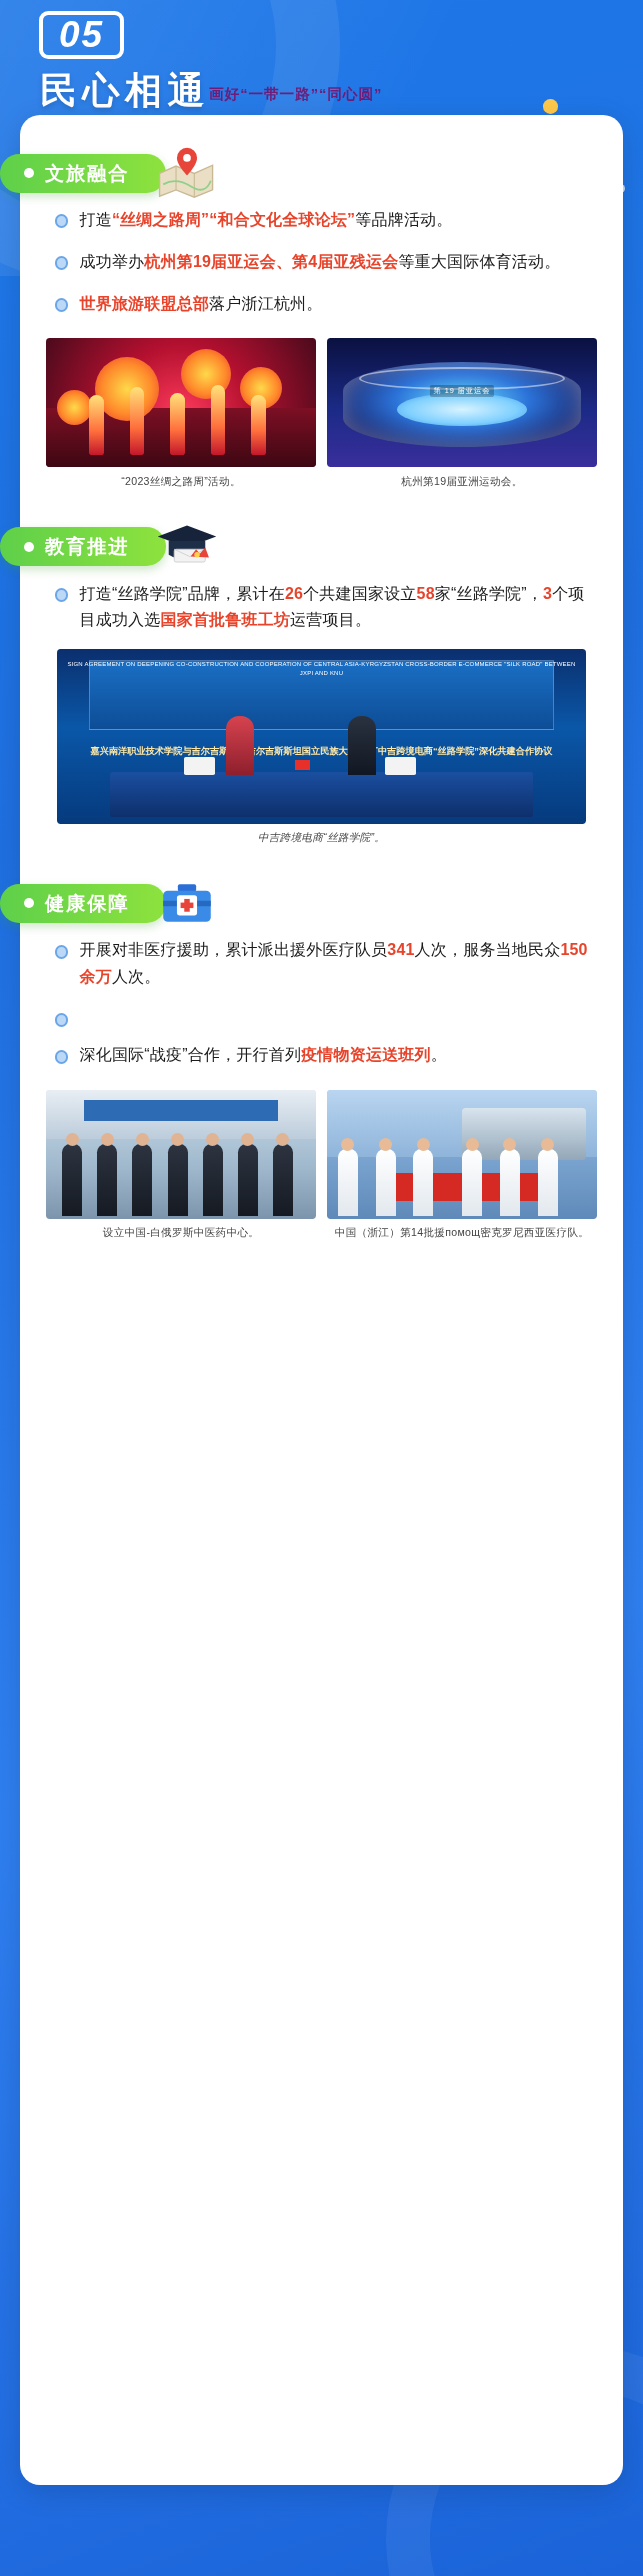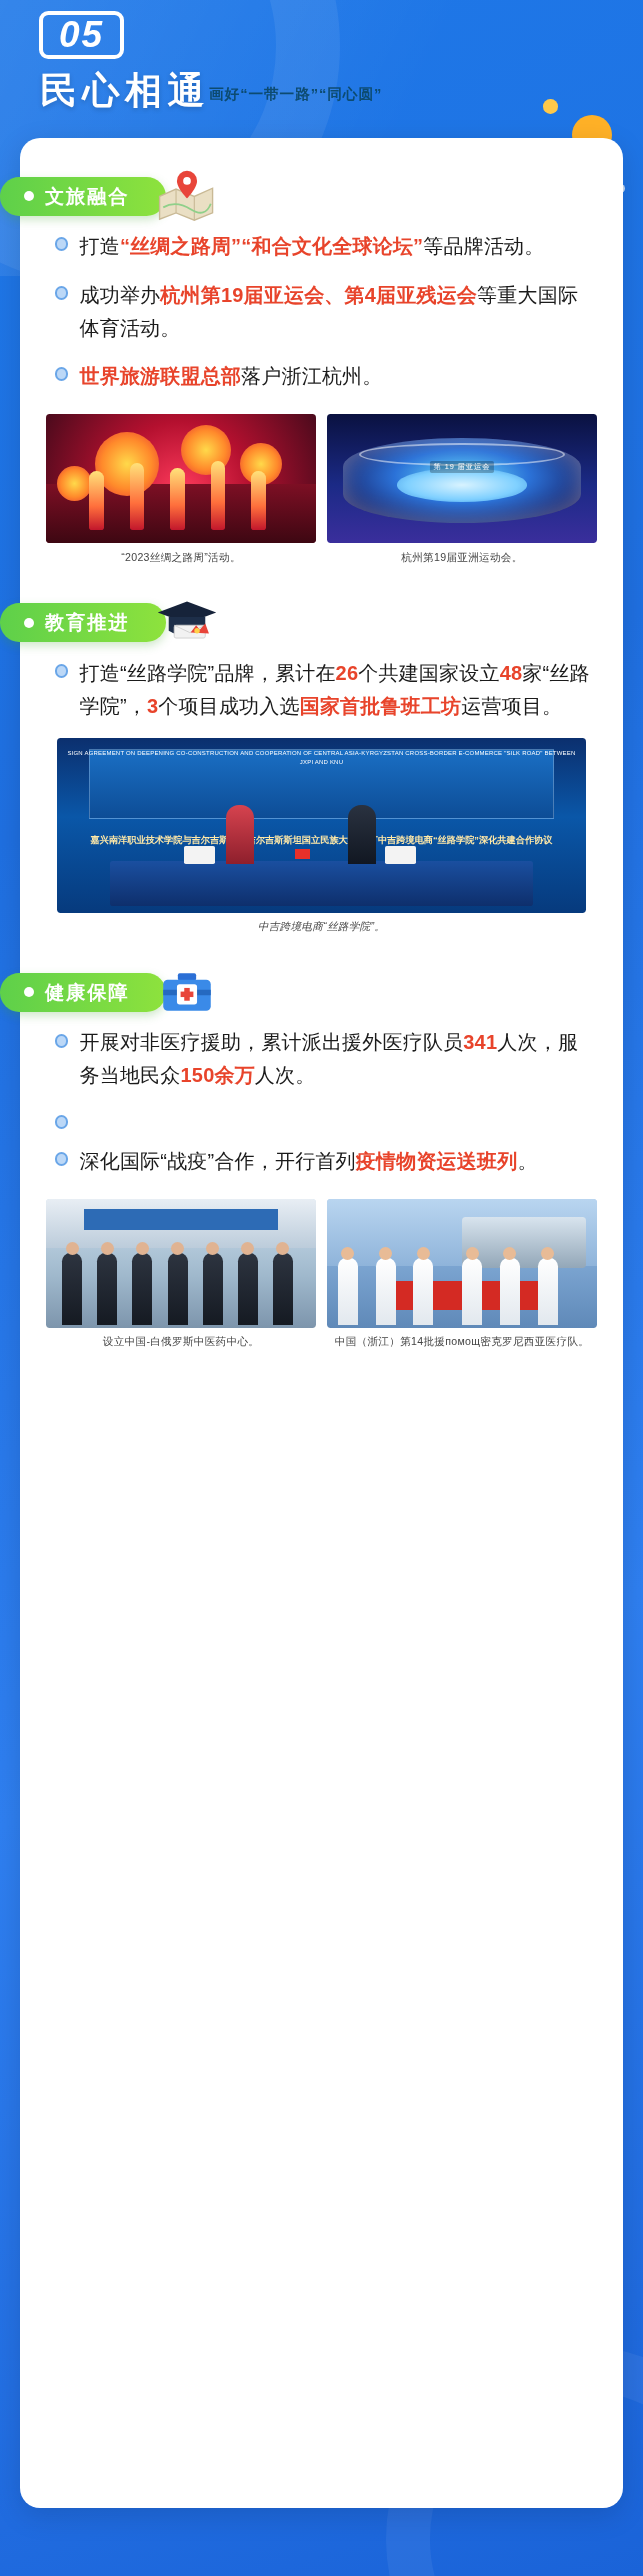--- a/index.html
+++ b/index.html
@@ -41,21 +41,21 @@
   }
   .dot-white {
     width: 9.2px; height: 9.2px; border-radius: 50%;
     background: rgba(255,255,255,0.75); top: 184px; right: 18.4px;
   }
 
   
   .header {
     position: relative;
     padding: 16.5px 0 0 0;
-    height: 138px;
+    height: 115px;
   }
   .num-badge {
     position: absolute;
     left: 39px; top: 11px;
     width: 85px; height: 48px;
     border: 4.6px solid #ffffff;
     border-radius: 9.2px;
     color: #ffffff;
     font-size: 37px;
     font-weight: bold;
@@ -69,21 +69,21 @@
     left: 40px; top: 66px;
     color: #ffffff;
     font-size: 37px;
     font-weight: bold;
     letter-spacing: 5.5px;
     text-shadow: 0 1.8px 5.5px rgba(0,0,0,0.18);
   }
   .title-sub {
     position: absolute;
     left: 209px; top: 85px;
-    color: #0c4a6e;
+    color: #701a75;
     font-size: 14.7px;
     letter-spacing: 0.9px;
     font-weight: bold;
     opacity: .97;
   }
 
   
   .card {
     position: relative;
     margin: 0 20px 22px 20px;
@@ -142,21 +142,21 @@
   }
   .item .dot {
     flex: none;
     width: 13.8px; height: 13.8px;
     border-radius: 50%;
     background: #bcd8f7;
     border: 2.8px solid #6aa6e8;
     margin: 7.3px 11px 0 3.7px;
   }
   .item .txt {
-    font-size: 20px;
+    font-size: 16px;
     line-height: 1.65;
     color: #1b1b1b;
     letter-spacing: 0.2px;
   }
   .hl { color: #e8442b; font-weight: bold; }
 
   
   .photos {
     display: flex;
     gap: 11px;
@@ -403,21 +403,21 @@
         <path d="M16 23 L16 38 Q36 50 56 38 L56 23" fill="#1d2e49"></path>
         <rect x="22" y="32" width="34" height="14" rx="2" fill="#f2f2f2" stroke="#cfcfcf" stroke-width="1"></rect>
         <path d="M22 32 L39 40 L56 32" stroke="#cfcfcf" stroke-width="1" fill="none"></path>
         <path d="M40 40 l6 -8 l4 5 l6 -7 l4 11 z" fill="#e8453a"></path>
         <circle cx="47" cy="38" r="3" fill="#ffd24a"></circle>
       </svg>
     </div>
     <div class="list">
       <div class="item">
         <span class="dot"></span>
-        <span class="txt"><span>打造“丝路学院”品牌，累计在</span><span class="hl">26</span><span>个共建国家设立</span><span class="hl">48</span><span>家“丝路学院”，</span><span class="hl">3</span><span>个项目成功入选</span><span class="hl">国家首批鲁班工坊</span><span>运营项目。</span></span>
+        <span class="txt"><span>打造“丝路学院”品牌，累计在</span><span class="hl">26</span><span>个共建国家设立</span><span class="hl">58</span><span>家“丝路学院”，</span><span class="hl">3</span><span>个项目成功入选</span><span class="hl">国家首批鲁班工坊</span><span>运营项目。</span></span>
       </div>
     </div>
 
     <div class="photo-wide p-sign">
       <div class="screen"></div>
       <div class="s-en">SIGN AGREEMENT ON DEEPENING CO-CONSTRUCTION AND COOPERATION OF CENTRAL ASIA-KYRGYZSTAN CROSS-BORDER E-COMMERCE "SILK ROAD" BETWEEN JXPI AND KNU</div>
       <div class="s-cn">嘉兴南洋职业技术学院与吉尔吉斯斯坦吉尔吉斯斯坦国立民族大学
 签订中吉跨境电商“丝路学院”深化共建合作协议</div>
       <div class="table"></div>
       <div class="person" style="left:32%;background:linear-gradient(180deg,#d6434f 0%,#8e1f2c 100%);"></div>

